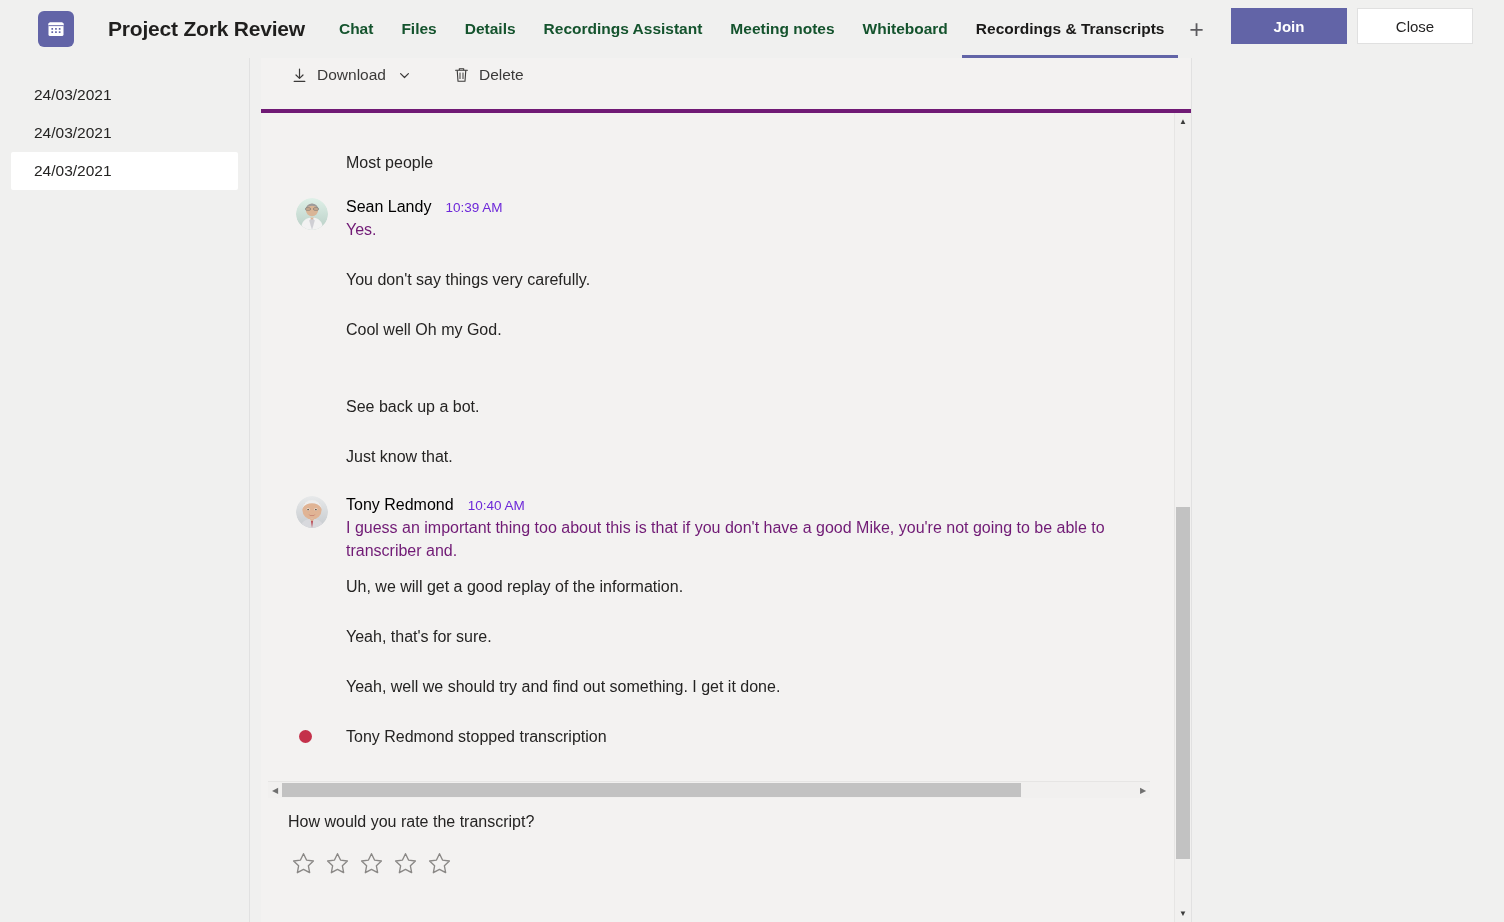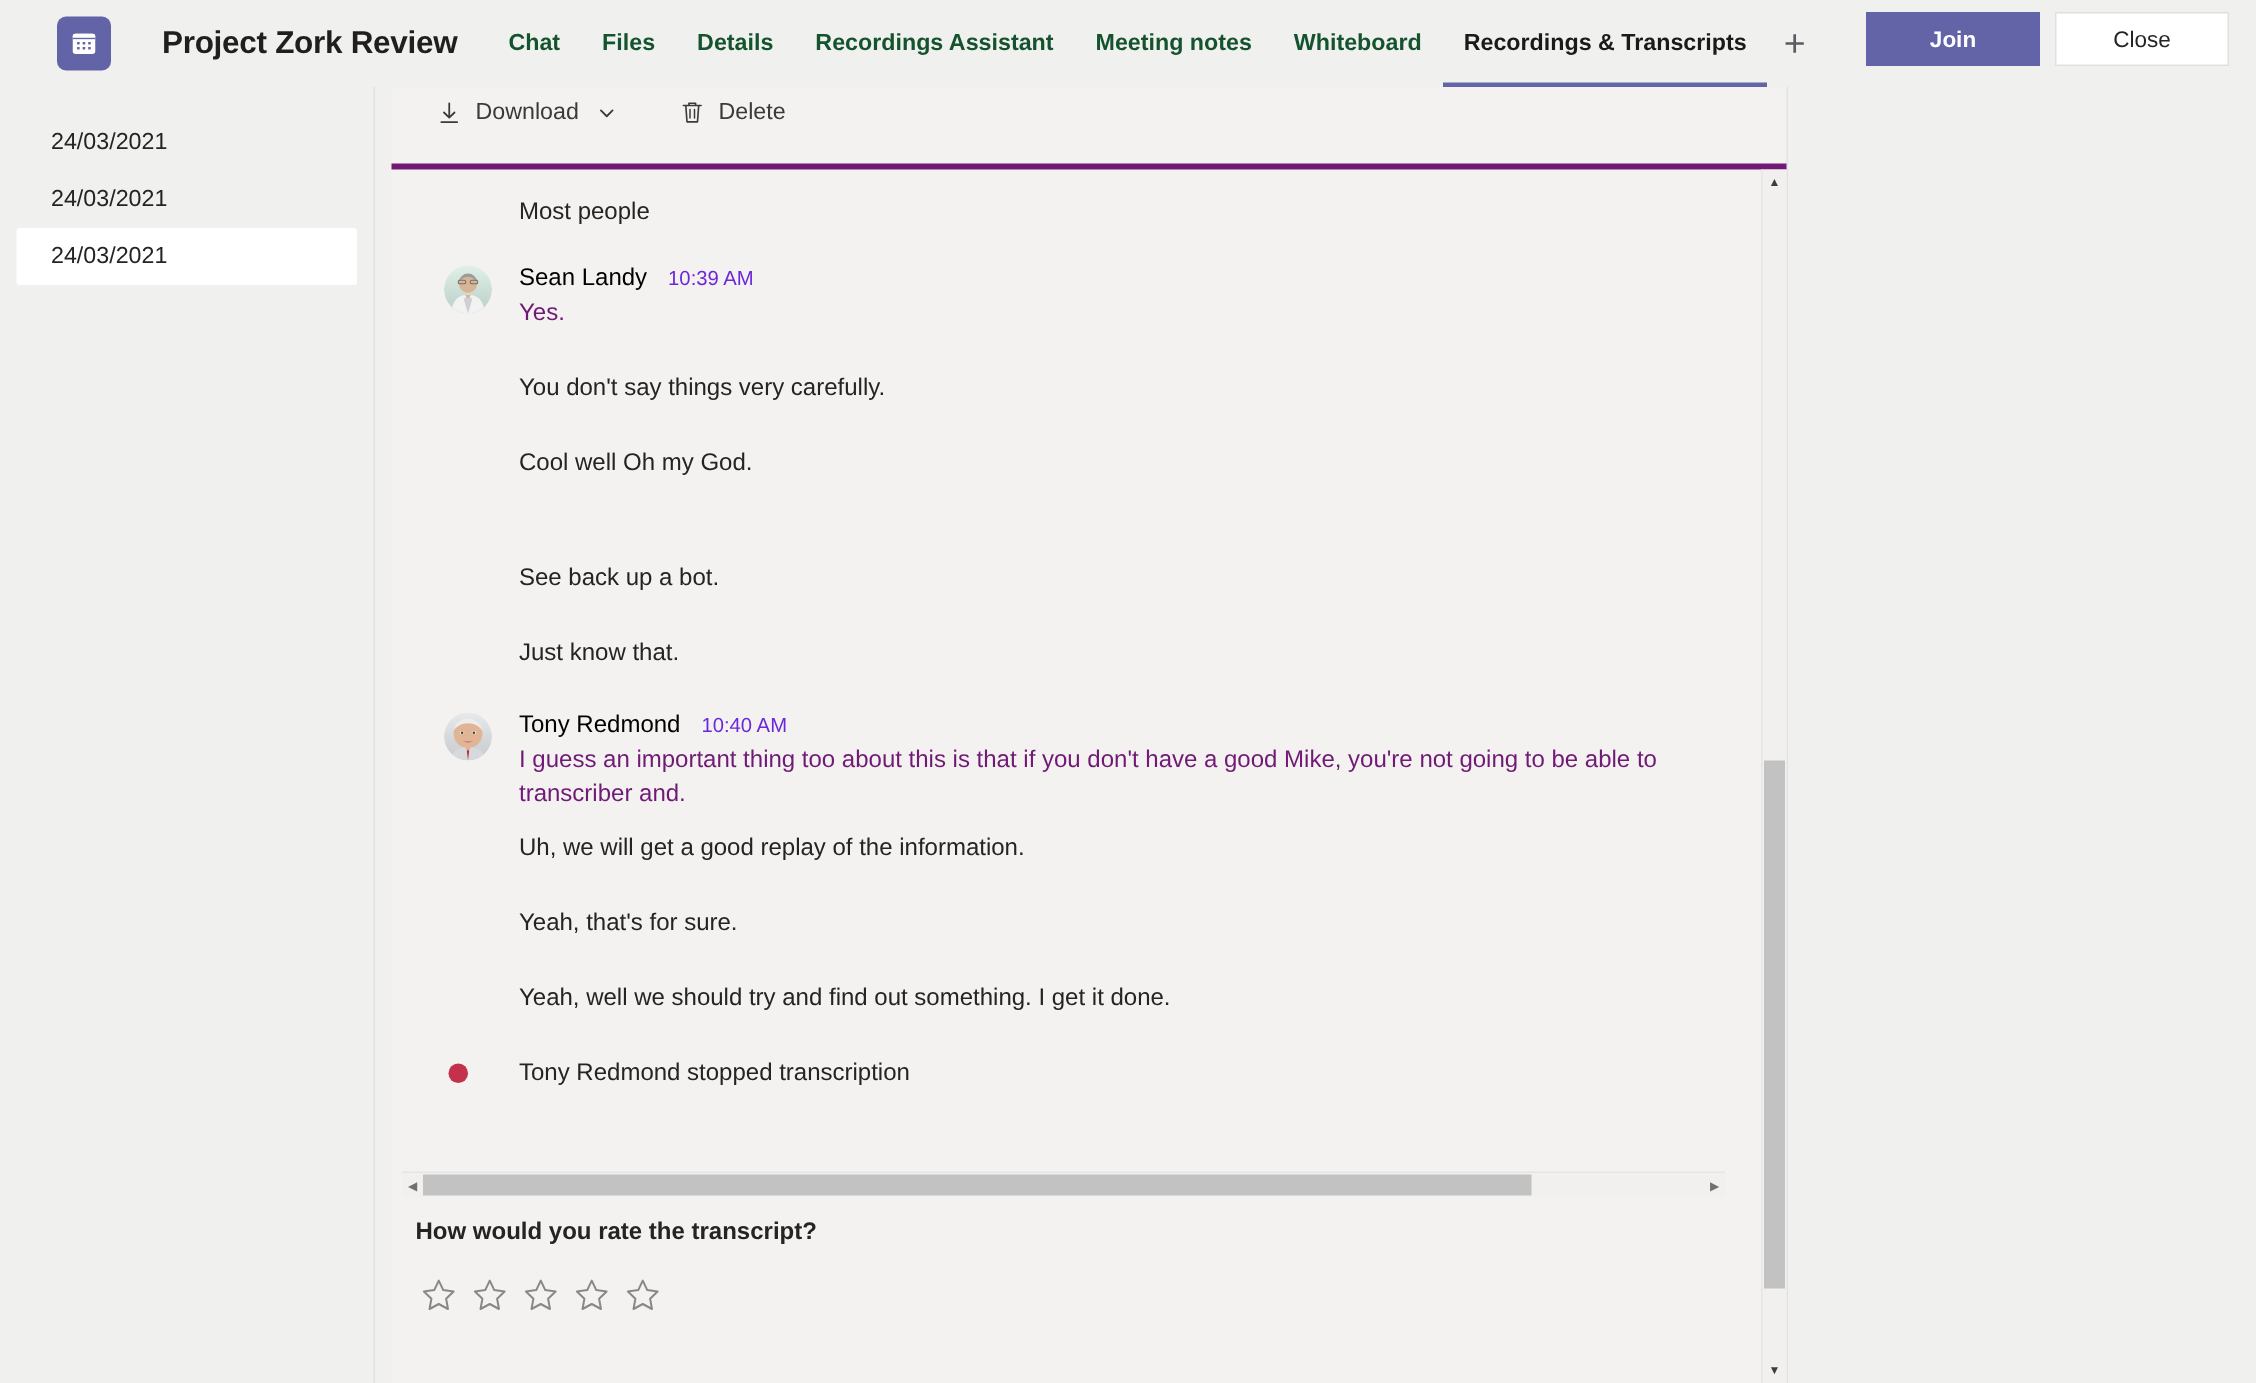--- a/index.html
+++ b/index.html
@@ -51,21 +51,21 @@
     position: absolute; left: 0; right: 0; bottom: 0;
     height: 3px; background: #6264a7;
   }
   .add-tab {
     width: 36px; height: 58px;
     display: flex; align-items: center; justify-content: center;
     color: #5c5b5f; font-size: 25px; font-weight: 300;
     cursor: pointer;
   }
   .header-right {
-    position: absolute; right: 18px; top: 8px;
+    position: absolute; right: 31px; top: 8px;
     display: flex; gap: 10px; align-items: center;
   }
   .btn {
     height: 36px; min-width: 116px;
     display: flex; align-items: center; justify-content: center;
     font-size: 15px; cursor: pointer;
     border: 1px solid transparent;
   }
   .btn-join { background: #6264a7; color: #ffffff; font-weight: bold; }
   .btn-close { background: #ffffff; color: #252424; border-color: #e0e0e0; }
@@ -122,21 +122,21 @@
     width: 913px; height: 678px;
     overflow: hidden;
     padding: 16px 0 0 0;
   }
   .tline {
     font-size: 16px; color: #252423;
     line-height: 23px;
     padding-left: 85px;
     padding-right: 20px;
   }
-  .tline.first { margin-top: 1px; }
+  .tline.first { margin-top: 22px; }
   .gap { height: 27px; }
   .speaker-block { position: relative; margin-top: 24px; }
   .avatar {
     position: absolute; left: 35px; top: 0;
     width: 32px; height: 32px; border-radius: 50%;
     overflow: hidden;
   }
   .avatar svg { display: block; }
   .speaker-meta {
     padding-left: 85px;
@@ -175,23 +175,22 @@
   }
   .hs-track { flex: 1; height: 17px; position: relative; }
   .hs-thumb {
     position: absolute; left: 0; top: 1px;
     width: 86.5%; height: 14px;
     background: #c2c2c2;
     cursor: pointer;
   }
 
   .rating-area {
-    position: absolute; top: 700px; left: 1px;
+    position: absolute; top: 700px; left: 12px;
     width: 913px;
-    font-weight: bold;
   }
   .rating-q { padding-left: 15px; font-size: 16px; color: #252423; }
   .stars { margin-top: 20px; padding-left: 18px; display: flex; gap: 9px; }
   .star { cursor: pointer; display: flex; }
 
   
   .vscroll {
     position: absolute; right: 0px; top: 0px;
     width: 17px; height: 809px;
     background: #f1f0ef;

